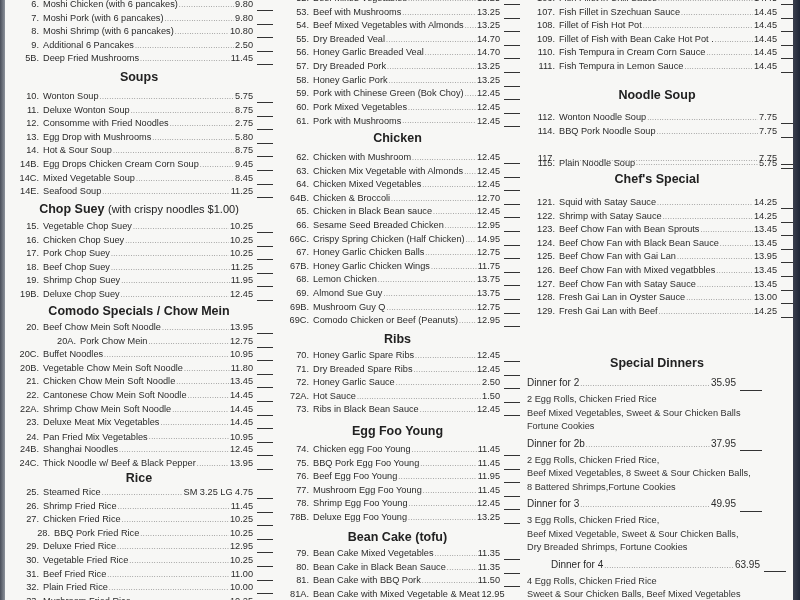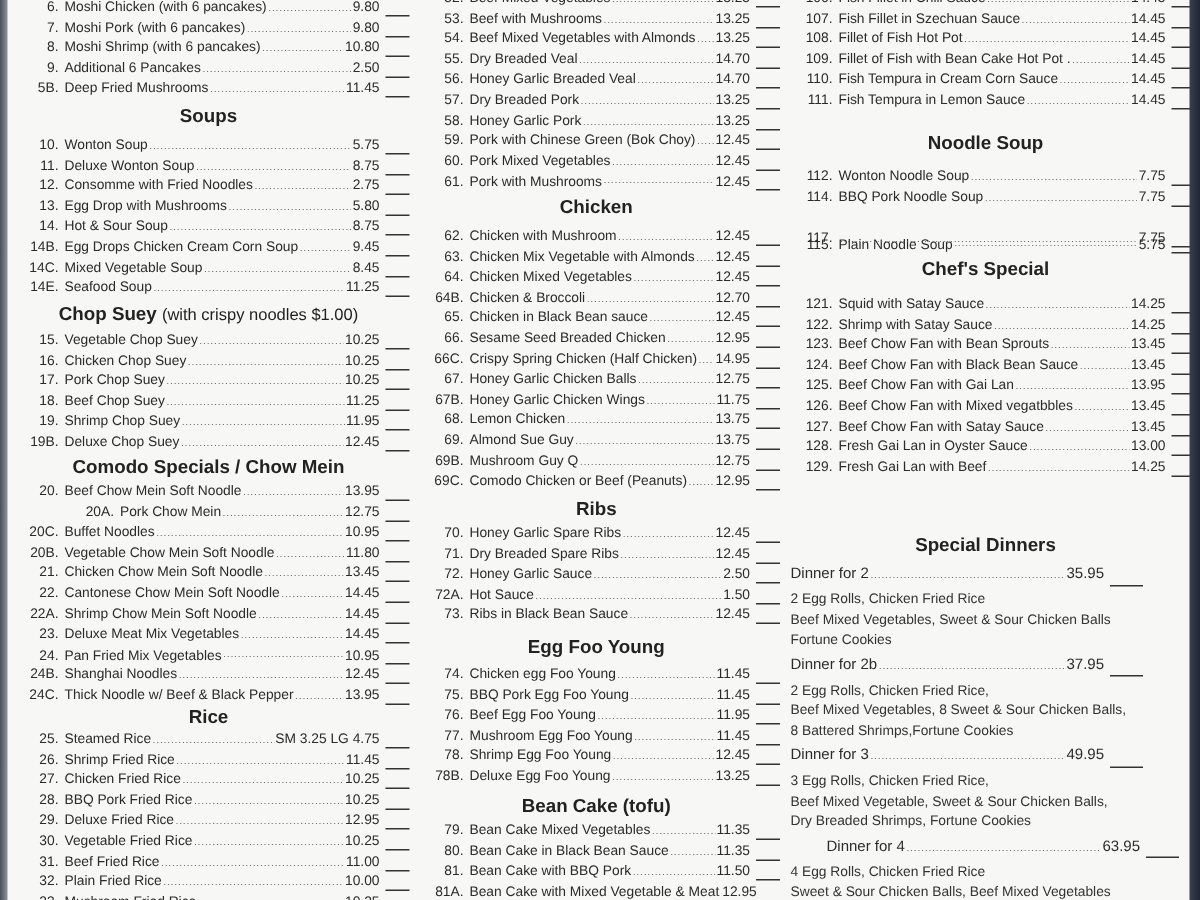--- a/index.html
+++ b/index.html
@@ -284,21 +284,21 @@
         <span class="price">11.45</span>
         <span class="blank"></span>
       </div>
       <div class="row" style="top: 513.2px; left: 0px; right: 0px;">
         <span class="num">27.</span>
         <span class="name">Chicken Fried Rice</span>
         <span class="dots"></span>
         <span class="price">10.25</span>
         <span class="blank"></span>
       </div>
-      <div class="row" style="top: 526.8px; left: 0px; right: 0px;">
+      <div class="row" style="top: 526.8px; left: 11px; right: 0px;">
         <span class="num">28.</span>
         <span class="name">BBQ Pork Fried Rice</span>
         <span class="dots"></span>
         <span class="price">10.25</span>
         <span class="blank"></span>
       </div>
       <div class="row" style="top: 540.4px; left: 0px; right: 0px;">
         <span class="num">29.</span>
         <span class="name">Deluxe Fried Rice</span>
         <span class="dots"></span>

